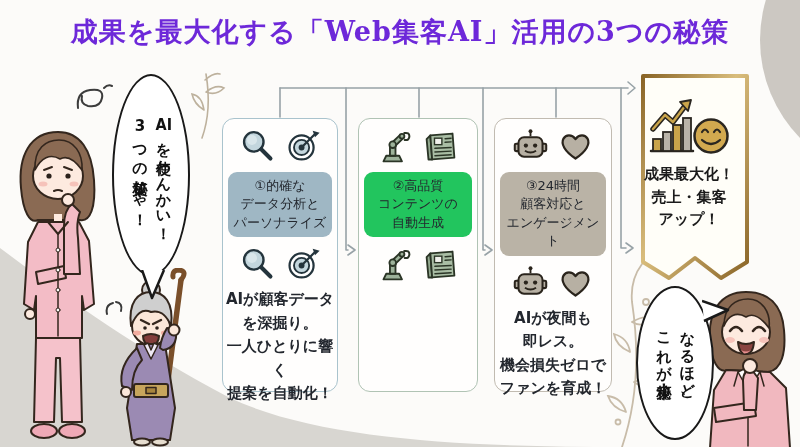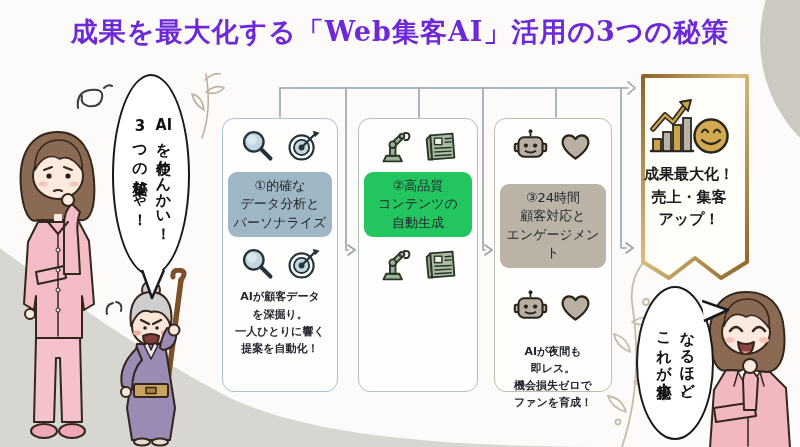--- a/index.html
+++ b/index.html
@@ -14,21 +14,21 @@
 
   .step-box{position:absolute;top:118px;height:274px;background:#fffefd;border:1.6px solid #b5c3c7;
             border-radius:12px;display:flex;flex-direction:column;align-items:center;
             z-index:2;box-sizing:border-box;}
   #step1{left:222px;width:116px;} #step2{left:358px;width:120px;} #step3{left:494px;width:118px;}
   .icon-row{display:flex;gap:8px;margin-top:9px;}
   .icon-row.second{margin-top:9px;}
   .icon-row svg{width:37px;height:37px;}
   .chip{margin-top:7px;width:calc(100% - 10px);border-radius:9px;font-size:13px;font-weight:400;
         text-align:center;line-height:1.42;padding:5px 0;white-space:pre-line;color:#23272e;box-sizing:border-box;}
-  .body-text{margin-top:5px;font-size:11px;font-weight:700;text-align:center;line-height:1.56;
+  .body-text{margin-top:5px;font-size:15px;font-weight:700;text-align:center;line-height:1.56;
              white-space:pre-line;color:#23272e;}
 
   .ribbon{position:absolute;left:636px;top:72px;width:118px;height:224px;z-index:2;}
   .ribbon-shape{position:absolute;left:0;top:0;}
   .ribbon-content{position:absolute;left:8px;right:20px;top:0;display:flex;flex-direction:column;align-items:center;}
   .ribbon-content .badge-icons{margin-top:26px;}
   .ribbon-text{margin-top:7px;font-size:15px;font-weight:700;line-height:1.5;text-align:center;
                white-space:pre-line;color:#1b1b1b;}
 
   .bubble{position:absolute;background:#fff;border:2.5px solid #191919;border-radius:50%;z-index:4;box-sizing:border-box;}
@@ -189,21 +189,21 @@
     <div class="icon-row second">
       <svg>
           <use href="#sym-robot-arm"></use>
         </svg>
       <svg>
           <use href="#sym-newspaper"></use>
         </svg>
     </div>
   </div>
 
-  <div class="step-box" id="step3" style="border-color: rgb(193, 187, 177); gap: 12px;">
+  <div class="step-box" id="step3" style="border-color: rgb(193, 187, 177);">
     <div class="icon-row">
       <svg>
           <use href="#sym-robot-head"></use>
         </svg>
       <svg>
           <use href="#sym-heart"></use>
         </svg>
     </div>
     <div class="chip" style="background-color: rgb(186, 179, 166);">③24時間
 顧客対応と

